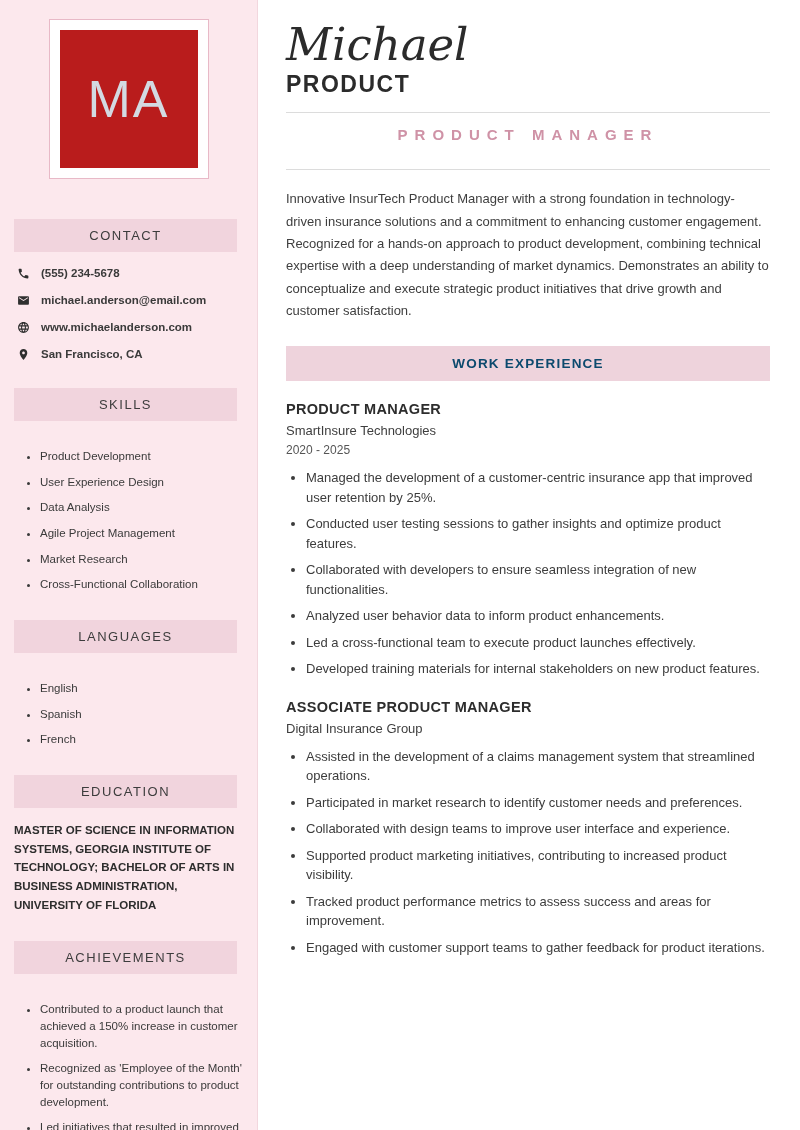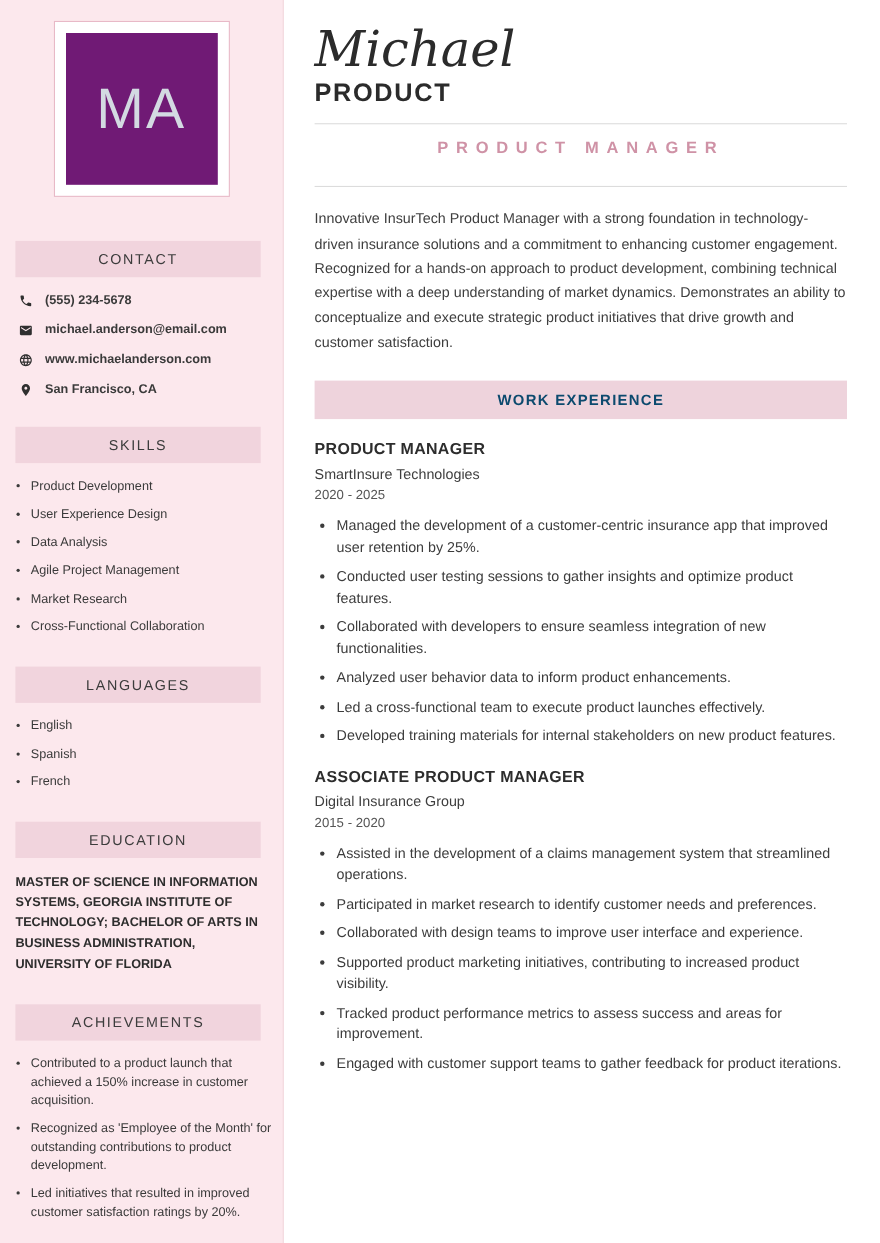--- a/index.html
+++ b/index.html
@@ -22,21 +22,21 @@
   }
   .avatar-frame {
     width: 160px; height: 160px;
     margin: 19px auto 0 auto;
     background: #ffffff;
     border: 1px solid #e8b9c7;
     display: flex; align-items: center; justify-content: center;
   }
   .avatar-inner {
     width: 138px; height: 138px;
-    background: #701a75;
+    background: #b91c1c;
     color: #d3dae2;
     display: flex; align-items: center; justify-content: center;
     font-size: 52px; letter-spacing: 2px; font-weight: 400;
   }
   .side-section { margin-top: 27px; }
   .side-section.first { margin-top: 40px; }
   .side-heading {
     margin: 0 20px 0 14px;
     background: #f1d4dd;
     padding: 9px 0;
@@ -47,21 +47,21 @@
   }
   .contact-list { margin: 15px 10px 0 17px; }
   .contact-row {
     display: flex; gap: 11px;
     margin-bottom: 14px;
     font-size: 11.5px; color: #3a3a3a; font-weight: bold;
   }
   .cicon { width: 13px; height: 13px; flex: 0 0 13px; }
   .cicon svg { width: 13px; height: 13px; fill: #2f2f2f; display: block; }
   .side-list {
-    margin: 13px 8px 0 0; padding-left: 28px;
+    margin: 27px 8px 0 0; padding-left: 40px;
     font-size: 11.5px; color: #3a3a3a;
   }
   .side-list li { margin-bottom: 9px; line-height: 1.45; }
   .edu-text {
     margin: 13px 18px 0 14px;
     font-size: 11.5px; font-weight: bold;
     color: #2d2d2d; line-height: 1.62;
   }
 
   
@@ -217,21 +217,20 @@
           <li>Collaborated with developers to ensure seamless integration of new functionalities.</li>
           <li>Analyzed user behavior data to inform product enhancements.</li>
           <li>Led a cross-functional team to execute product launches effectively.</li>
           <li>Developed training materials for internal stakeholders on new product features.</li>
         </ul>
     </section>
 
     <section class="job">
       <h3 class="job-title">ASSOCIATE PRODUCT MANAGER</h3>
       <div class="job-company">Digital Insurance Group</div>
-      <div class="job-dates">2015 - 2020</div>
       <ul class="job-bullets">
           <li>Assisted in the development of a claims management system that streamlined operations.</li>
           <li>Participated in market research to identify customer needs and preferences.</li>
           <li>Collaborated with design teams to improve user interface and experience.</li>
           <li>Supported product marketing initiatives, contributing to increased product visibility.</li>
           <li>Tracked product performance metrics to assess success and areas for improvement.</li>
           <li>Engaged with customer support teams to gather feedback for product iterations.</li>
         </ul>
     </section>
 

